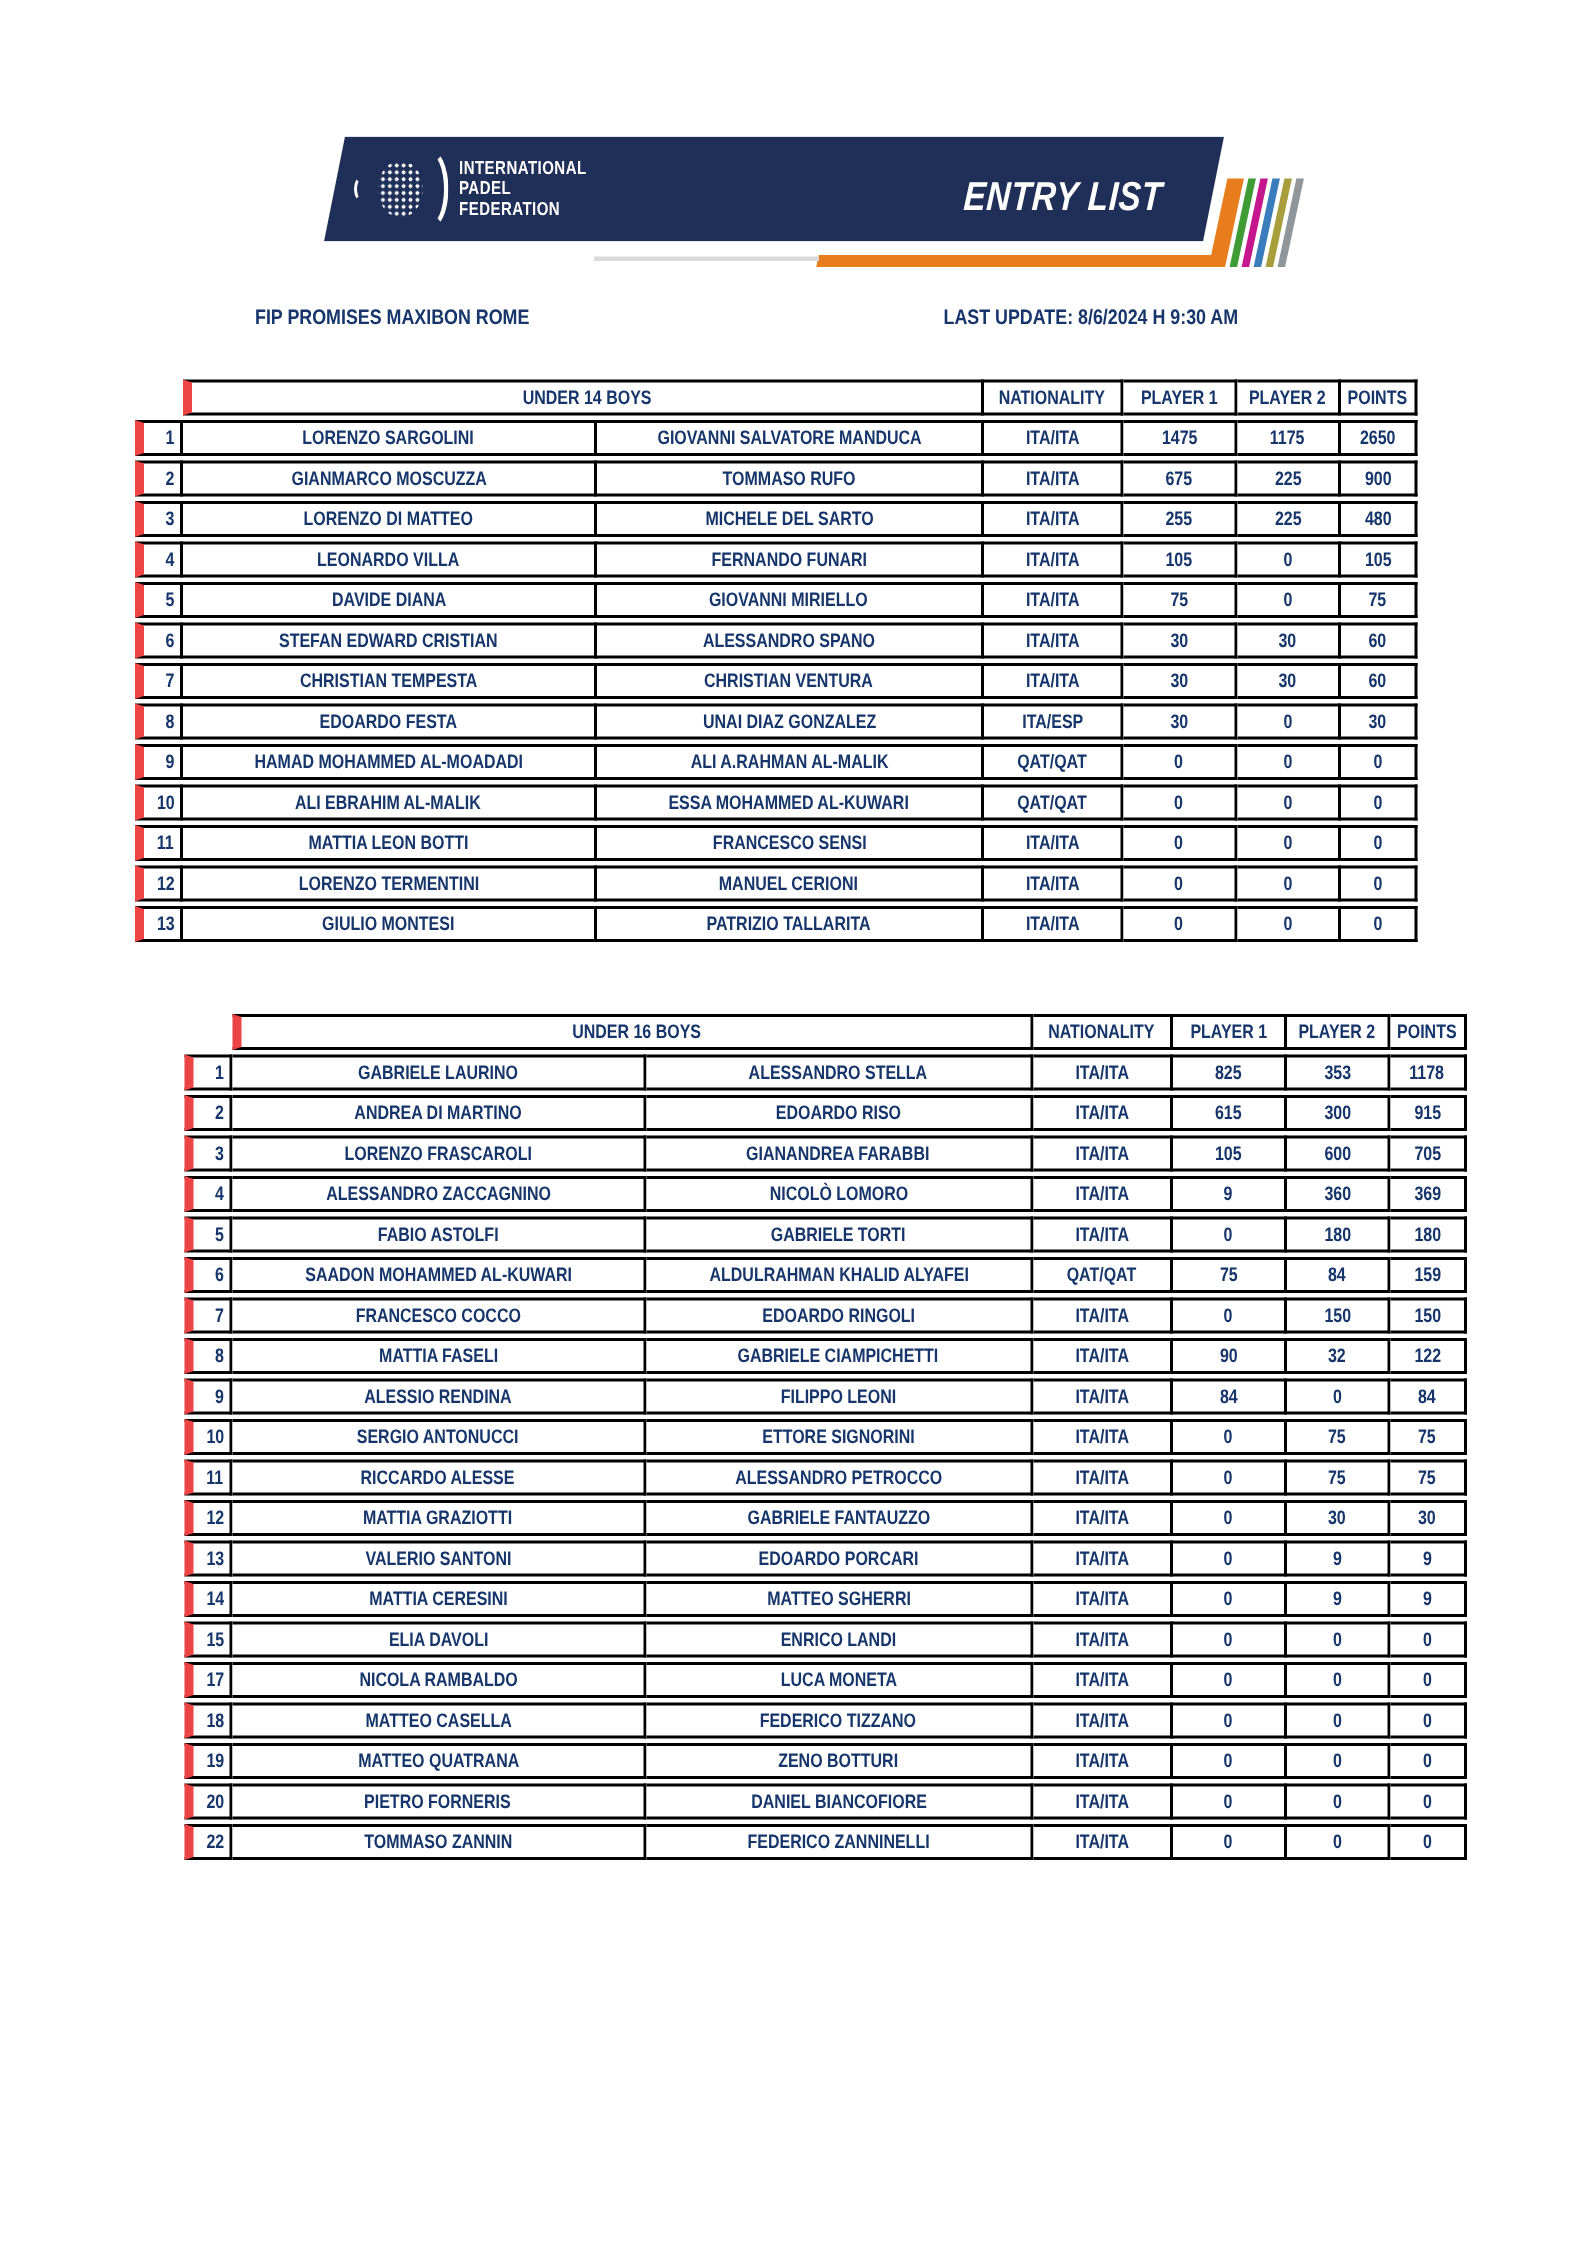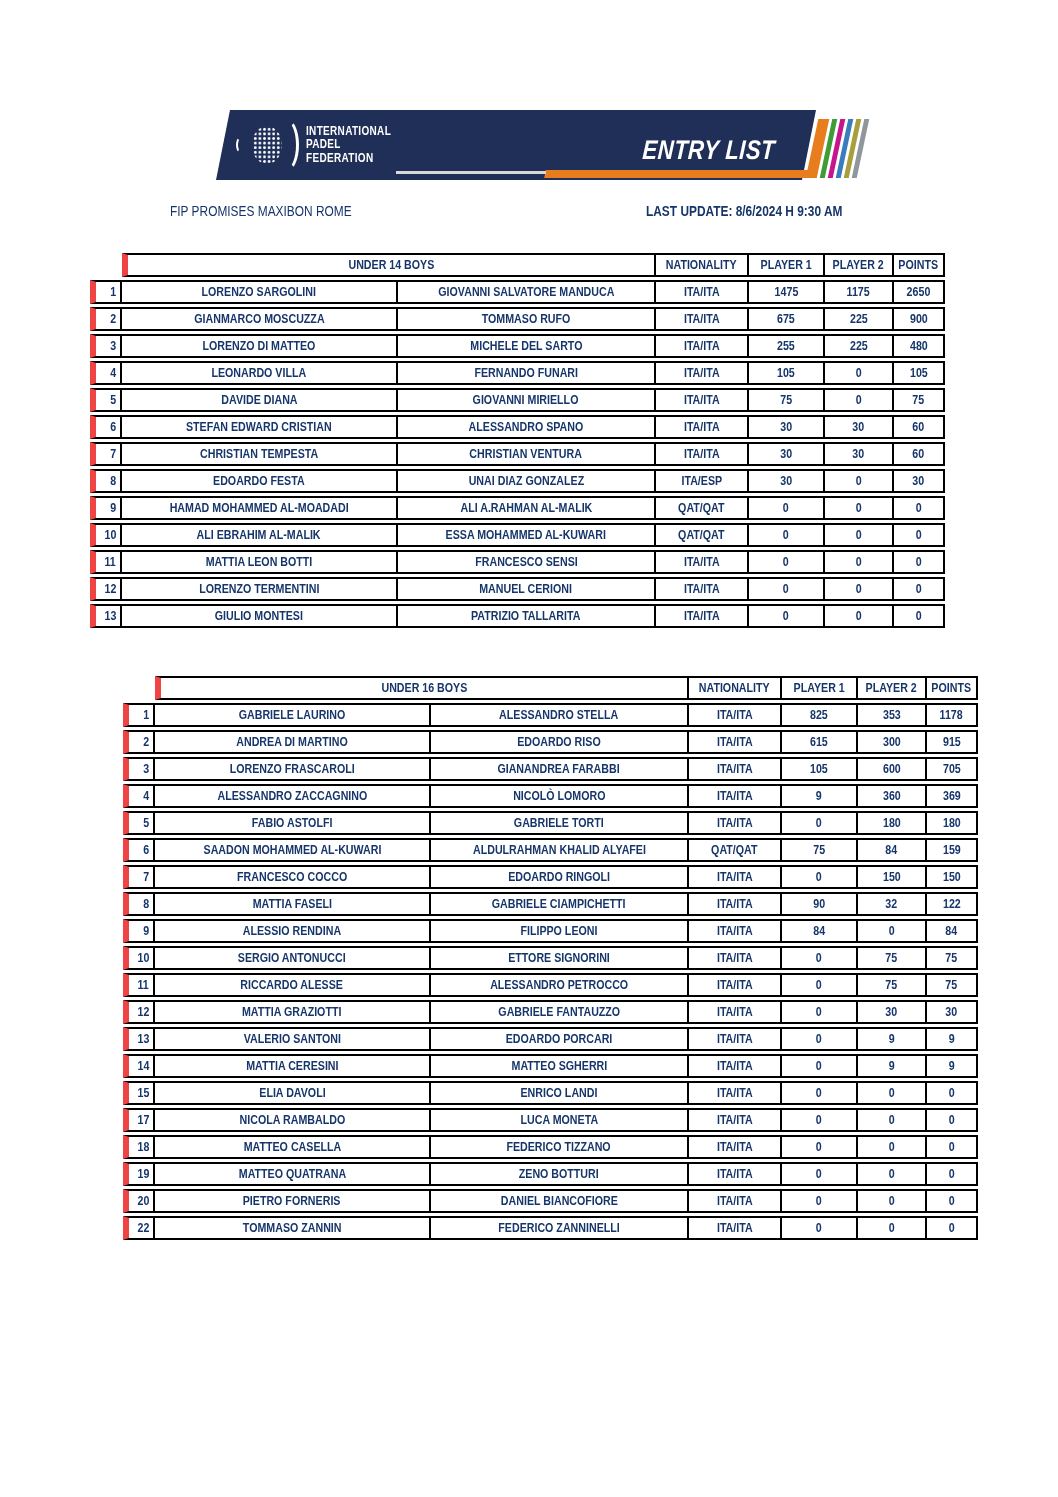--- a/index.html
+++ b/index.html
@@ -3,21 +3,21 @@
 <meta charset="utf-8">
 <style>
   html,body{margin:0;padding:0;background:#ffffff;}
   #page{position:relative;width:1058px;height:1497px;background:#fff;overflow:hidden;
         font-family:"Liberation Sans",sans-serif;}
 
   
   .cnd{display:inline-block;transform:scaleX(0.82);transform-origin:50% 50%;white-space:nowrap;}
 
   
-  .banner{position:absolute;left:216px;top:110px;width:600px;height:70px;
+  .banner{position:absolute;left:216px;top:91px;width:600px;height:70px;
           background:var(--navy,#202f58);
           clip-path:polygon(14px 0,100% 0,calc(100% - 14px) 100%,0 100%);}
   .logo{position:absolute;left:20px;top:9px;height:52px;display:flex;align-items:center;gap:7px;}
   .logo-tick{width:5px;height:12px;border:2px solid transparent;border-left-color:#fff;
              border-radius:50%;}
   .logo-ball{width:30px;height:38px;border-radius:50%;
              background-image:radial-gradient(circle,#ffffff 1.15px,rgba(0,0,0,0) 1.5px);
              background-size:4.6px 4.6px;background-position:1px 1px;}
   .logo-arc{width:20px;height:48px;border:3px solid transparent;border-right-color:#fff;
             border-radius:50%;margin-left:-16px;}
@@ -35,23 +35,23 @@
   .stripe-magenta{width:5px;background:var(--magenta,#c6168d);}
   .stripe-blue{width:5px;background:var(--blue,#3a7dbc);}
   .stripe-olive{width:5px;background:var(--olive,#a89f3c);}
   .stripe-gray{width:5px;background:var(--gray,#8f969c);}
 
   .bottom-orange{position:absolute;left:545px;top:170px;width:272px;height:8px;
                  background:var(--orange,#e87d1e);transform:skewX(-12deg);}
   .bottom-gray{position:absolute;left:396px;top:171px;width:150px;height:3px;background:#d9d9d9;}
 
   .event-title{position:absolute;left:170px;top:203px;color:var(--textnavy,#16356a);
-               font-weight:normal;font-size:14px;}
+               font-weight:bold;font-size:14px;}
   .event-title .cnd{transform-origin:0 50%;transform:scaleX(0.85);}
-  .last-update{position:absolute;left:646px;top:203px;color:var(--textnavy,#16356a);
+  .last-update{position:absolute;left:629px;top:203px;color:var(--textnavy,#16356a);
                font-weight:bold;font-size:14px;}
   .last-update .cnd{transform-origin:0 50%;transform:scaleX(0.85);}
 
   
   table.entry-table{position:absolute;left:90px;width:855px;border-collapse:separate;
                     border-spacing:0 3px;table-layout:fixed;}
   .t1{top:250px;}
   .t2{top:673px;margin-left:33px;}
   .entry-table td,.entry-table th{box-sizing:border-box;height:20px;line-height:20px;padding:0;
       font-size:13px;font-weight:bold;color:var(--textnavy,#16356a);text-align:center;

